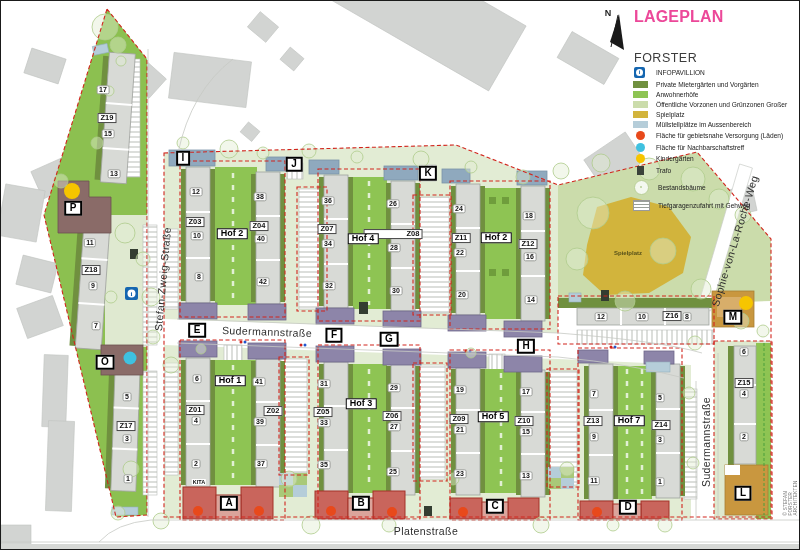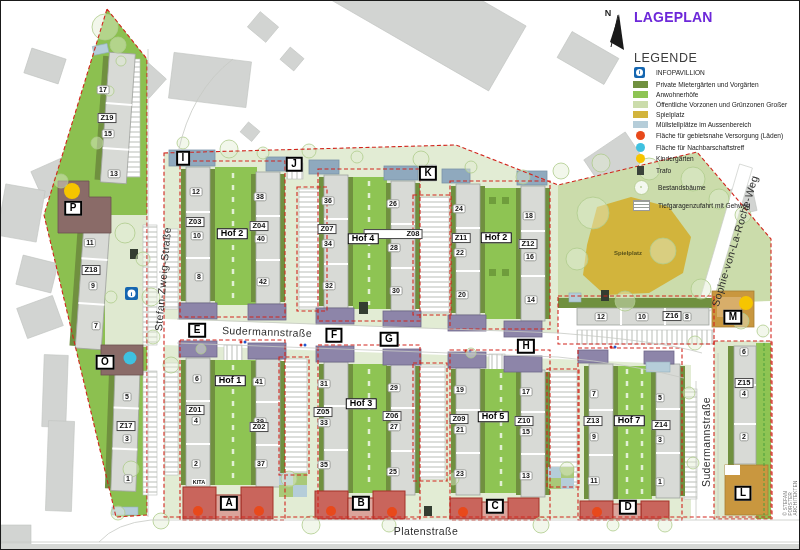--- a/index.html
+++ b/index.html
@@ -15,21 +15,21 @@
   .letter{font-size:10px;font-weight:bold;color:#000;background:#fff;border:2px solid #000;padding:0 3.5px;}
   .street{font-size:10.5px;color:#2e2e2e;letter-spacing:.4px;background:transparent;}
   .spiel{position:absolute;transform:translate(-50%,-50%);font-size:6px;font-weight:bold;color:#57511a;z-index:5;}
   .kita{position:absolute;transform:translate(-50%,-50%);font-size:5.5px;font-weight:bold;color:#111;
         background:#fff;padding:0 1px;z-index:5;}
   .north-n{position:absolute;transform:translate(-50%,-50%);font-size:9px;font-weight:bold;color:#222;z-index:5;}
   .copyright{position:absolute;transform:translate(-50%,-50%) rotate(-90deg);font-size:4.5px;color:#777;
              letter-spacing:.3px;z-index:5;}
   
   #titleblock{position:absolute;left:633px;top:6px;z-index:6;}
-  #titleblock .t1{font-size:14px;font-weight:bold;color:#6d28d9;line-height:20px;letter-spacing:.2px;}
+  #titleblock .t1{font-size:16px;font-weight:bold;color:#ec4899;line-height:20px;letter-spacing:.2px;}
   #legend-heading{position:absolute;left:633px;top:50px;font-size:12.5px;color:#3c3c3c;letter-spacing:.5px;z-index:6;}
   #legend{position:absolute;left:632px;top:66px;width:166px;z-index:6;}
   .lrow{display:flex;align-items:center;margin-bottom:2.6px;font-size:6.6px;color:#222;}
   .lrow.sp{margin-top:5px;}
   .ic{flex:none;display:inline-block;margin-right:8px;}
   .ic-sw{width:15px;height:7.5px;}
   .ic-info{width:11px;height:11px;background:#1566b0;border-radius:2px;margin-left:1px;margin-right:11px;
            position:relative;}
   .ic-info::after{content:"i";position:absolute;left:2px;top:1.5px;width:7px;height:7px;background:#fff;
            border-radius:50%;color:#1566b0;font-size:6px;font-weight:bold;text-align:center;line-height:7.5px;}
@@ -451,21 +451,21 @@
       <span class="mlab num" style="left: 593px; top: 393px;">7</span>
       <span class="mlab num" style="left: 593px; top: 436px;">9</span>
       <span class="mlab num" style="left: 593px; top: 480px;">11</span>
       <span class="mlab num" style="left: 659px; top: 397px;">5</span>
       <span class="mlab num" style="left: 659px; top: 439px;">3</span>
       <span class="mlab num" style="left: 659px; top: 481px;">1</span>
       <span class="mlab num" style="left: 743px; top: 351px;">6</span>
       <span class="mlab num" style="left: 743px; top: 393px;">4</span>
       <span class="mlab num" style="left: 743px; top: 436px;">2</span>
   <span class="mlab zlab" style="left: 194px; top: 409px;">Z01</span>
-      <span class="mlab zlab" style="left: 258px; top: 410px; margin-top: 16px;">Z02</span>
+      <span class="mlab zlab" style="left: 272px; top: 410px;">Z02</span>
       <span class="mlab zlab" style="left: 194px; top: 221px;">Z03</span>
       <span class="mlab zlab" style="left: 258px; top: 225px;">Z04</span>
       <span class="mlab zlab" style="left: 322px; top: 411px;">Z05</span>
       <span class="mlab zlab" style="left: 391px; top: 415px;">Z06</span>
       <span class="mlab zlab" style="left: 326px; top: 228px;">Z07</span>
       <span class="mlab zlab" style="left: 392px; top: 233px; padding-left: 42px;">Z08</span>
       <span class="mlab zlab" style="left: 458px; top: 418px;">Z09</span>
       <span class="mlab zlab" style="left: 523px; top: 420px;">Z10</span>
       <span class="mlab zlab" style="left: 460px; top: 237px;">Z11</span>
       <span class="mlab zlab" style="left: 527px; top: 243px;">Z12</span>
@@ -505,21 +505,21 @@
       <span class="mlab street" style="left: 425px; top: 531px;">Platenstraße</span>
 
   <span class="spiel" style="left:627px;top:252px;">Spielplatz</span>
   <span class="kita" style="left:198px;top:481px;">KITA</span>
   <span class="north-n" style="left:607px;top:12px;">N</span>
   <span class="copyright" style="left:789px;top:497px;">© STEFAN FORSTER ARCHITEKTEN</span>
 
   <div id="titleblock">
     <div class="t1">LAGEPLAN</div>
   </div>
-  <div id="legend-heading">LEGENDE</div>
+  <div id="legend-heading">FORSTER</div>
 
   <div id="legend">
     <div class="lrow">
       <span class="ic ic-info"></span>
       <span>INFOPAVILLION</span>
     </div>
     <div class="lrow">
       <span class="ic ic-sw sw-dark"></span>
       <span>Private Mietergärten und Vorgärten</span>
     </div>

